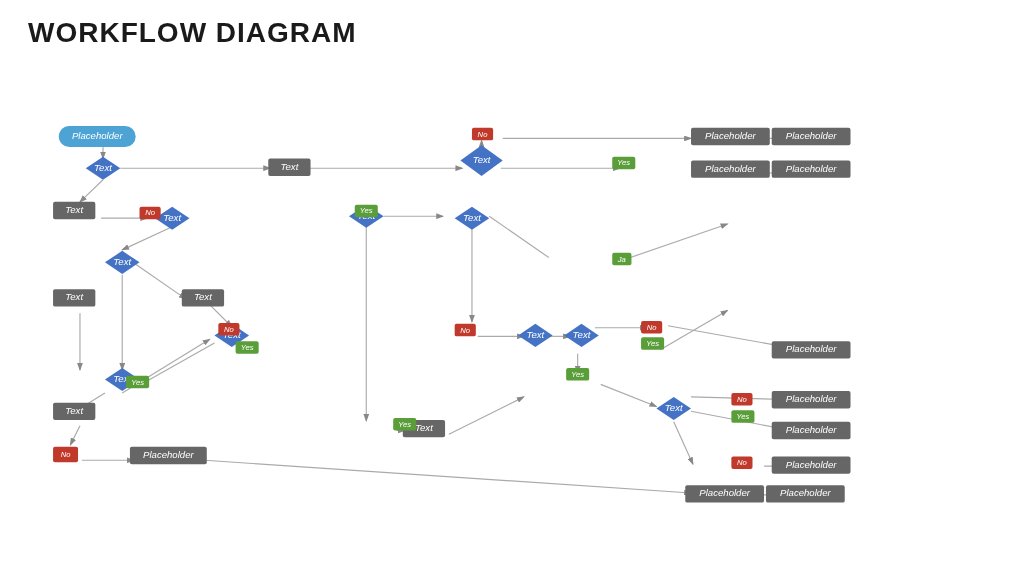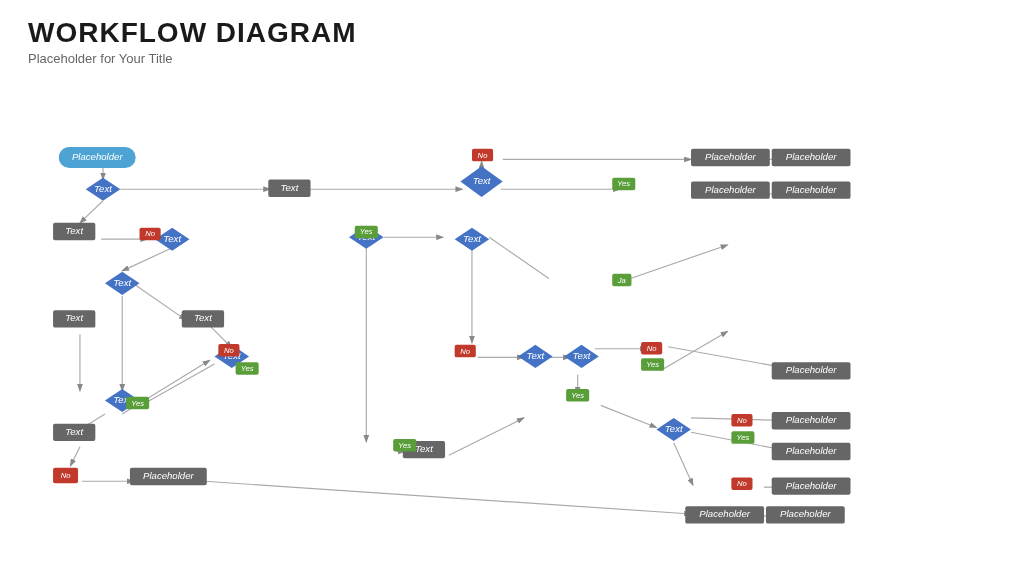--- a/index.html
+++ b/index.html
@@ -62,21 +62,20 @@
       stroke: #aaa;
       stroke-width: 1.2;
       fill: none;
     }
   </style>
 </head>
 <body>
 
 <div class="page">
   <div class="title">WORKFLOW DIAGRAM</div>
-  <div class="subtitle">Placeholder  for Your Title</div>
 
   <div class="diagram-area">
     <svg viewBox="0 0 1000 510" xmlns="http://www.w3.org/2000/svg">
       <defs>
         <marker id="arrowhead" markerWidth="7" markerHeight="5" refX="6" refY="2.5" orient="auto">
           <polygon points="0 0, 7 2.5, 0 5" fill="#888"></polygon>
         </marker>
         <marker id="arrowhead-sm" markerWidth="6" markerHeight="4" refX="5" refY="2" orient="auto">
           <polygon points="0 0, 6 2, 0 4" fill="#aaa"></polygon>
         </marker>

